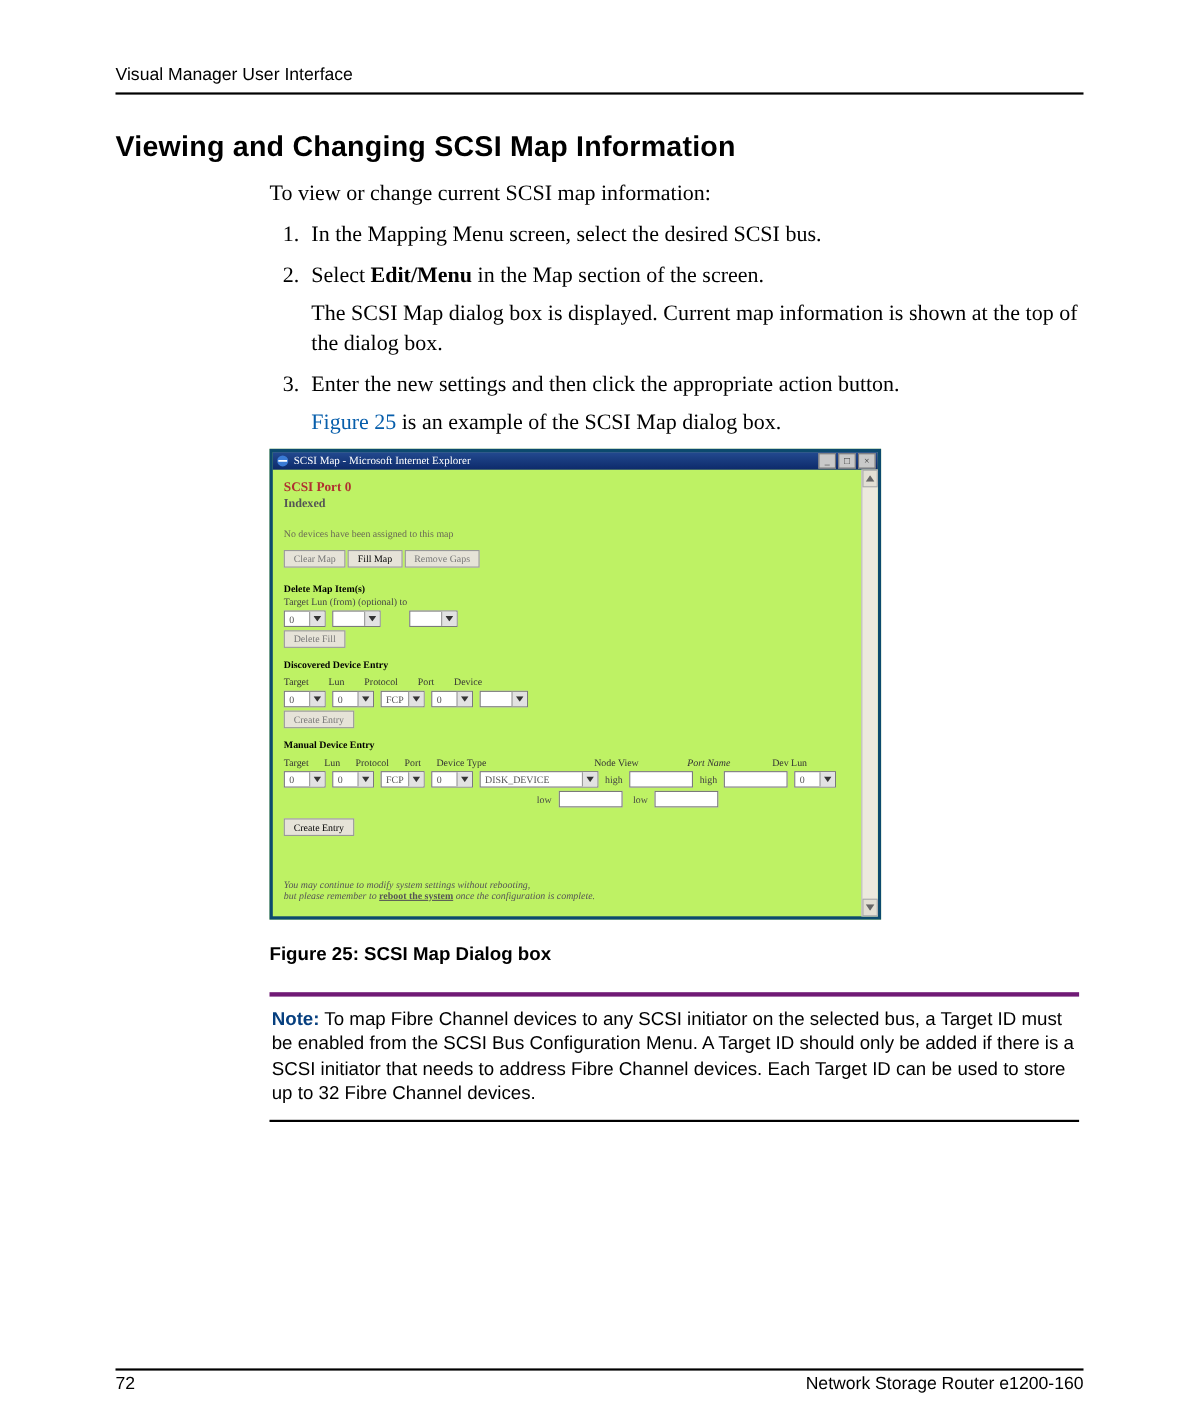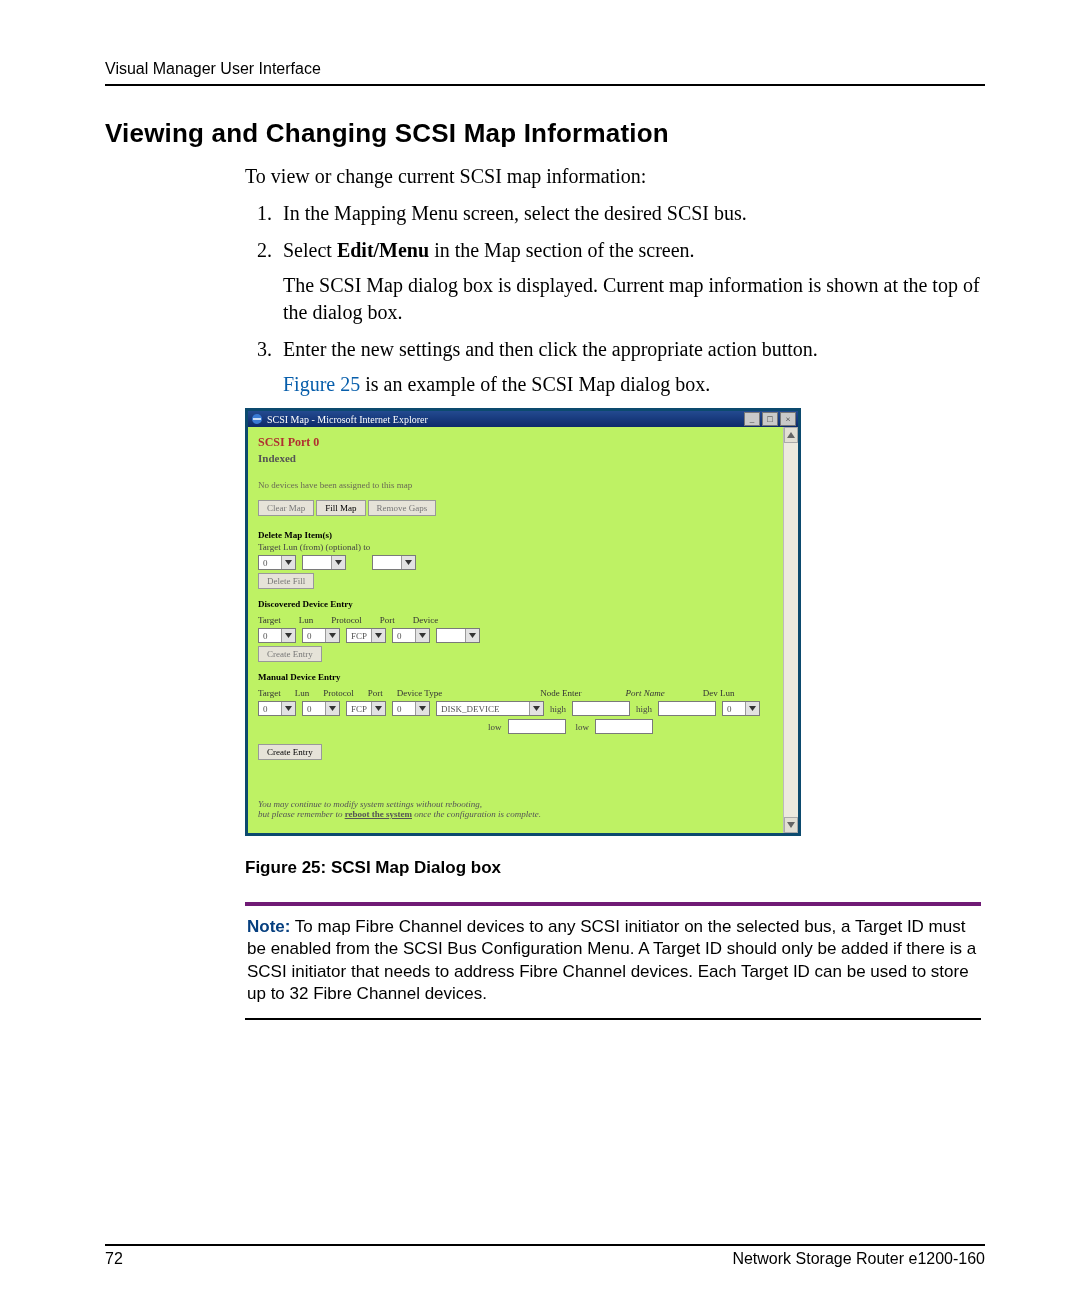--- a/index.html
+++ b/index.html
@@ -200,21 +200,21 @@
             <span class="btn">Create Entry</span>
           </div>
 
         <div class="secthdr">Manual Device Entry</div>
         <div class="cols" style="gap:14px;">
           <span>Target</span>
           <span>Lun</span>
           <span>Protocol</span>
           <span>Port</span>
           <span>Device Type</span>
-          <span style="margin-left:84px;">Node Enter</span>
+          <span style="margin-left:84px;">Node View</span>
           <span style="margin-left:30px;font-style:italic;">Port Name</span>
           <span style="margin-left:24px;">Dev Lun</span>
         </div>
         <div class="row">
           <span class="sel">
               <span class="v">0</span>
               <span class="dd">
                 <svg width="7" height="5">
                   <path d="M0 0 L3.5 5 L7 0 Z" fill="#333"></path>
                 </svg>

